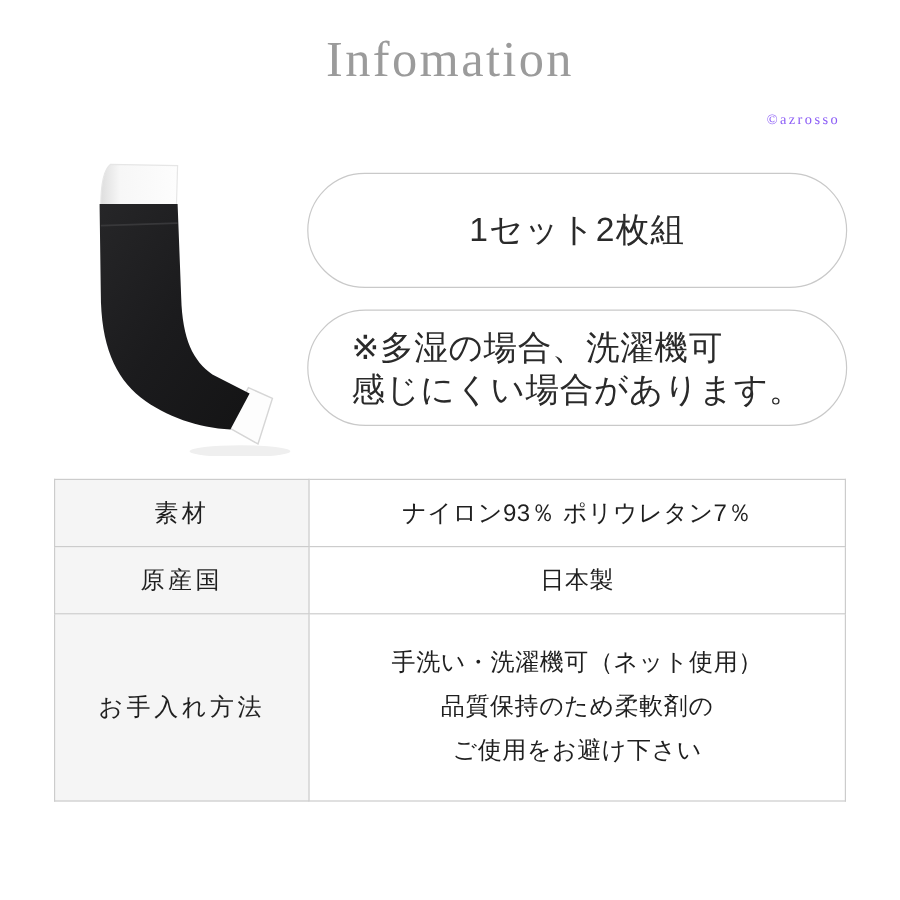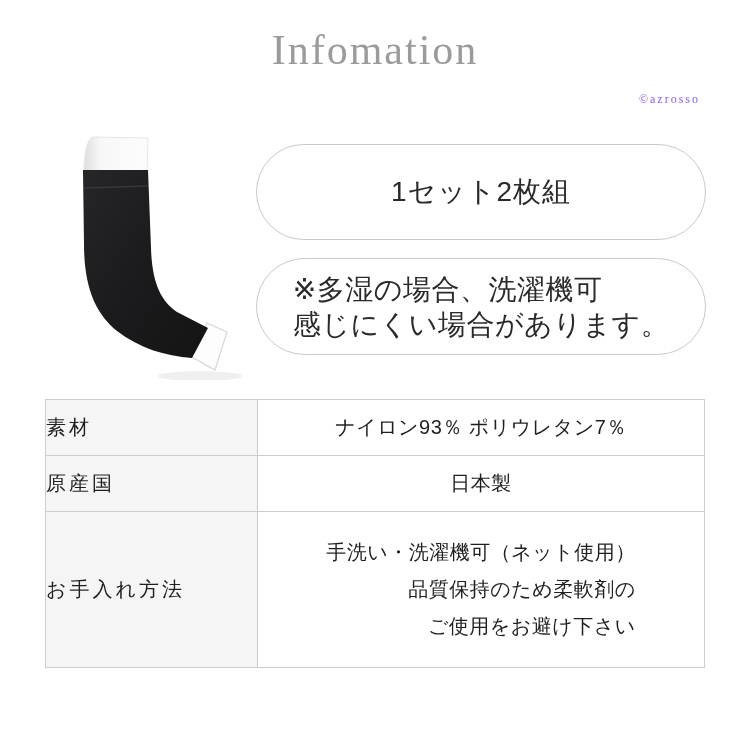--- a/index.html
+++ b/index.html
@@ -26,28 +26,28 @@
   }
   .pill-1{top:144px;height:96px;letter-spacing:1px;}
   .pill-2{top:258px;height:97px;}
   .pill-lines{line-height:35px;text-align:left;letter-spacing:0.5px;}
   .spec{
     position:absolute;left:45px;top:399px;width:660px;
     border-collapse:collapse;table-layout:fixed;font-size:20px;color:#1f1f1f;
   }
   .spec td{border:1px solid #cccccc;padding:0;vertical-align:middle;}
   .label-cell{
-    width:211px;background:#f5f5f5;text-align:left;letter-spacing:3px;
+    width:211px;background:#f5f5f5;text-align:center;letter-spacing:3px;
   }
   .value-cell{text-align:center;letter-spacing:0.5px;}
   .row-material td{height:55px;}
   .row-origin td{height:55px;}
   .row-care td{height:155px;}
   .care-block{
-    width:fit-content;margin:0 auto;text-align:right;line-height:37px;
+    width:fit-content;margin:0 auto;text-align:center;line-height:37px;
   }
   .care-gap{margin-top:0;}
 </style>
 </head>
 <body>
 
 <div class="stage">
 
   <h1 class="title">Infomation</h1>
   <div class="watermark">©azrosso</div>

